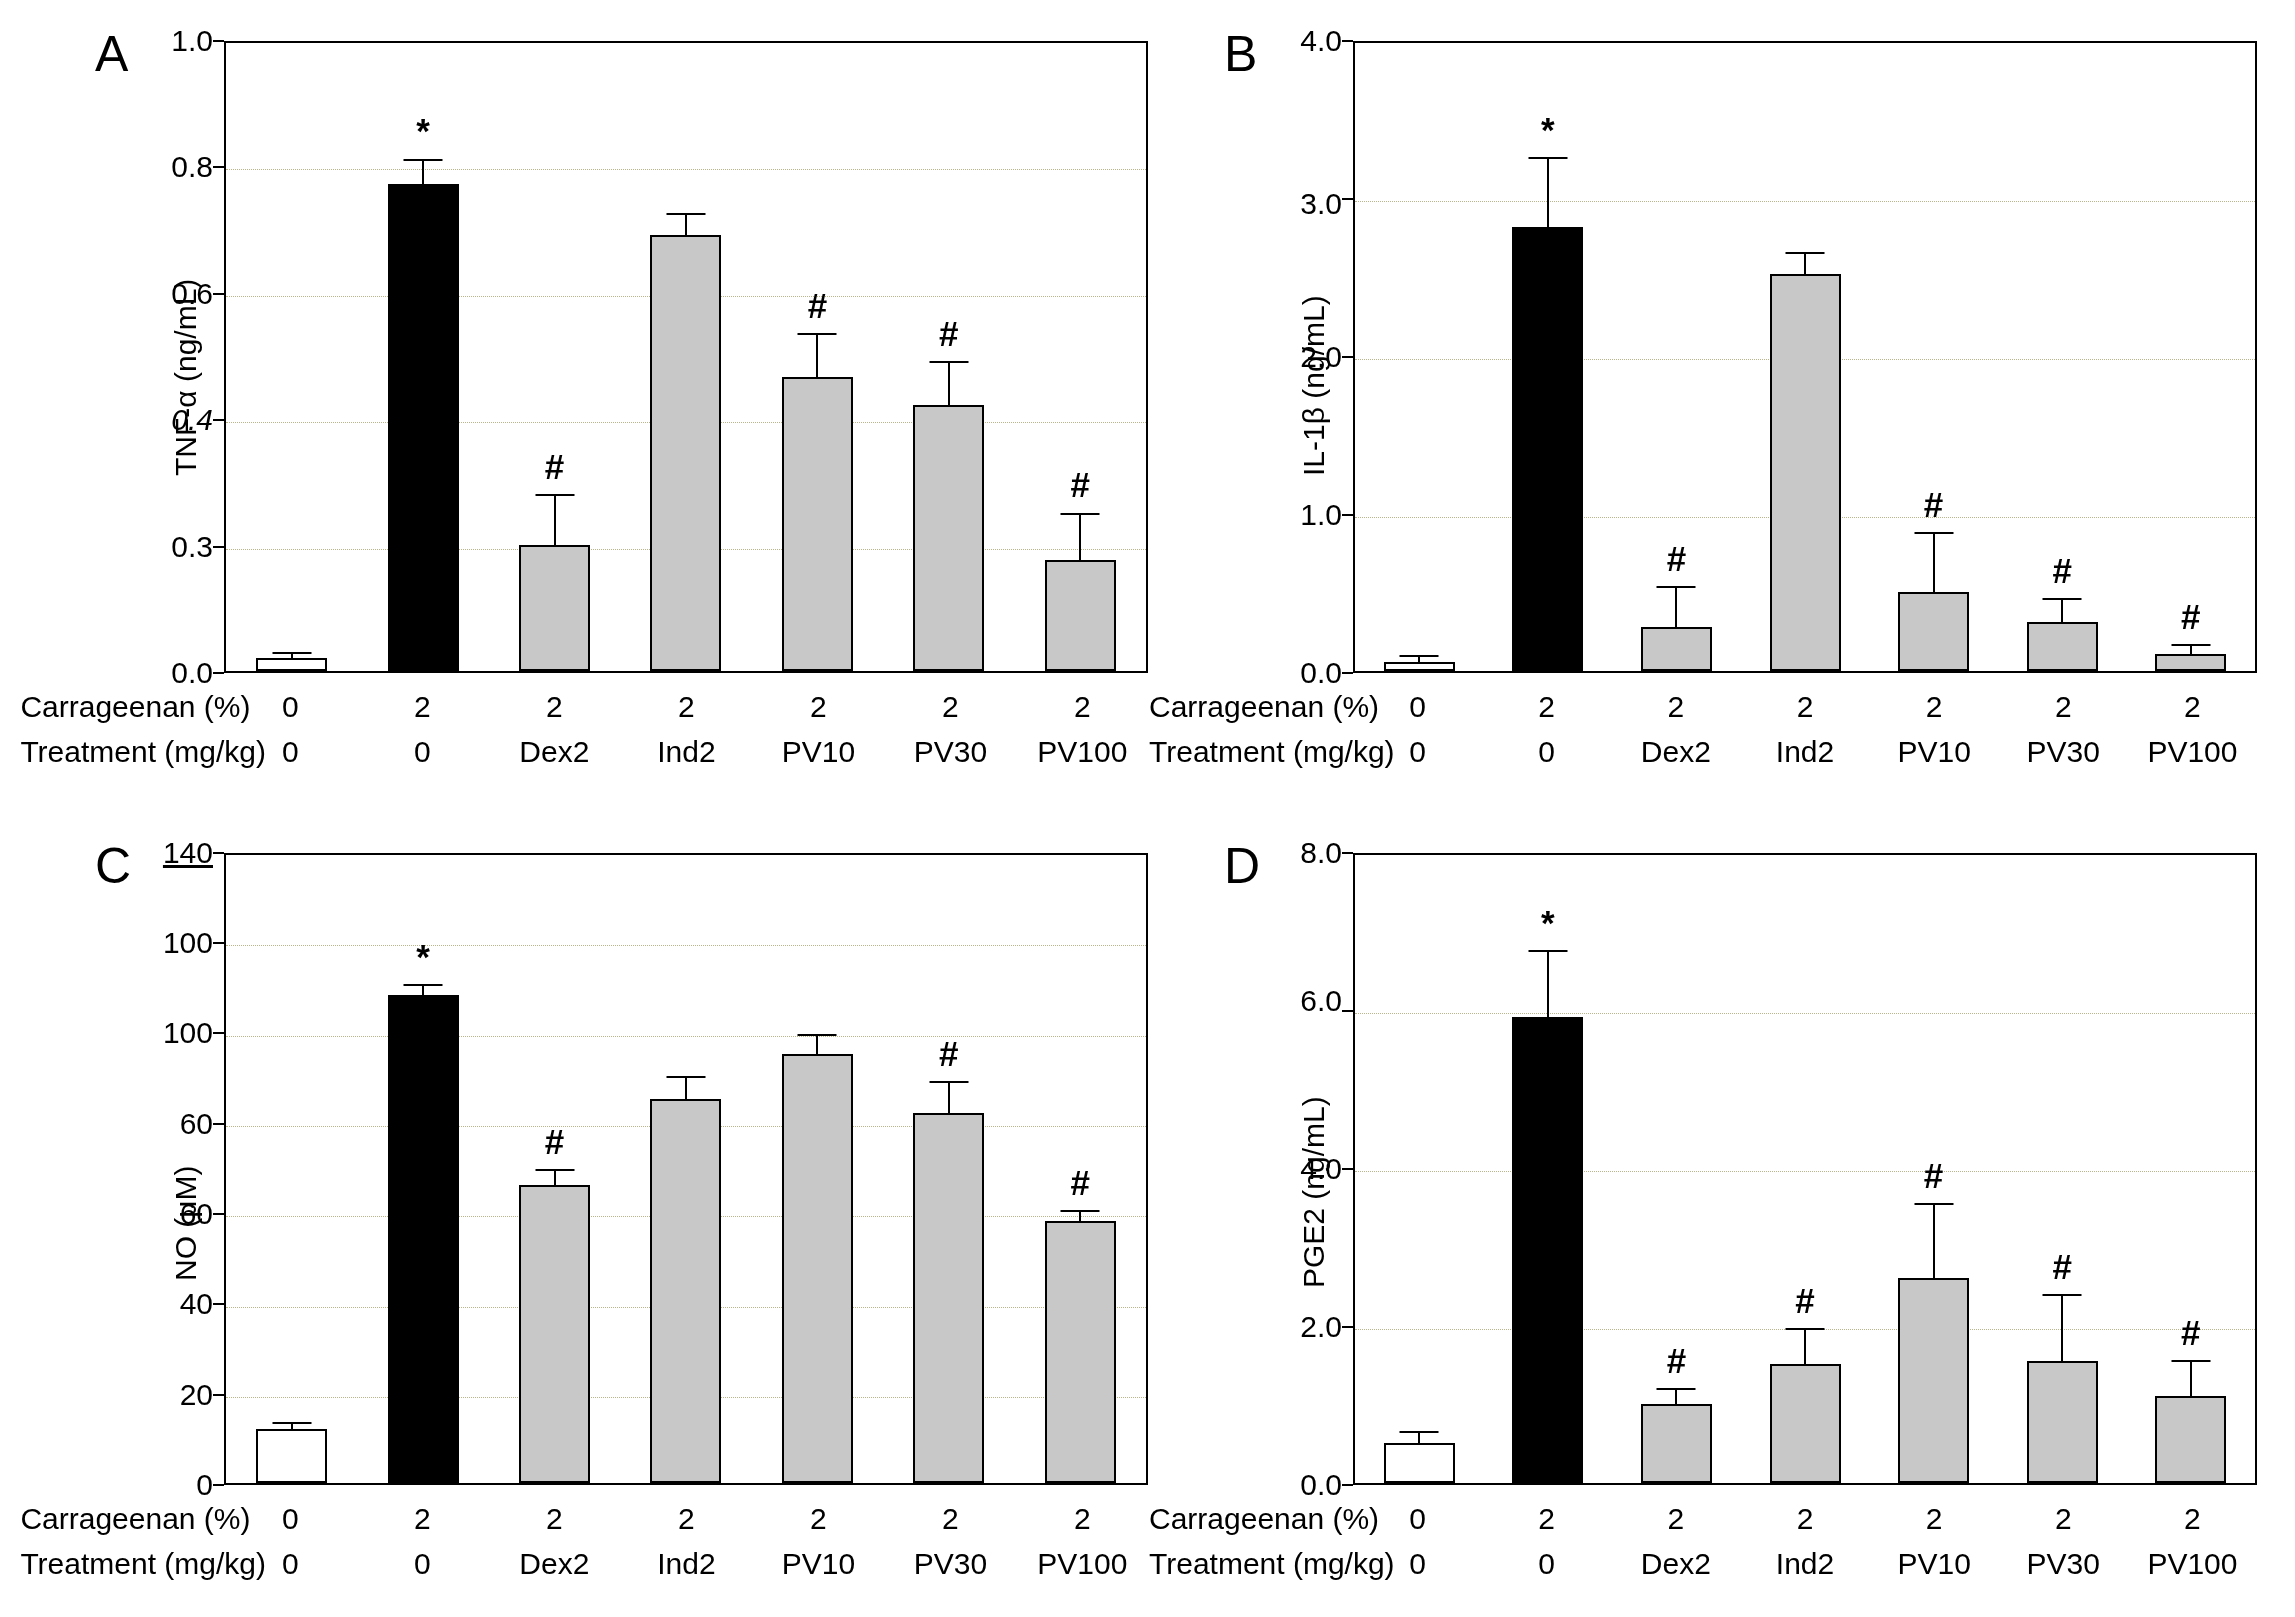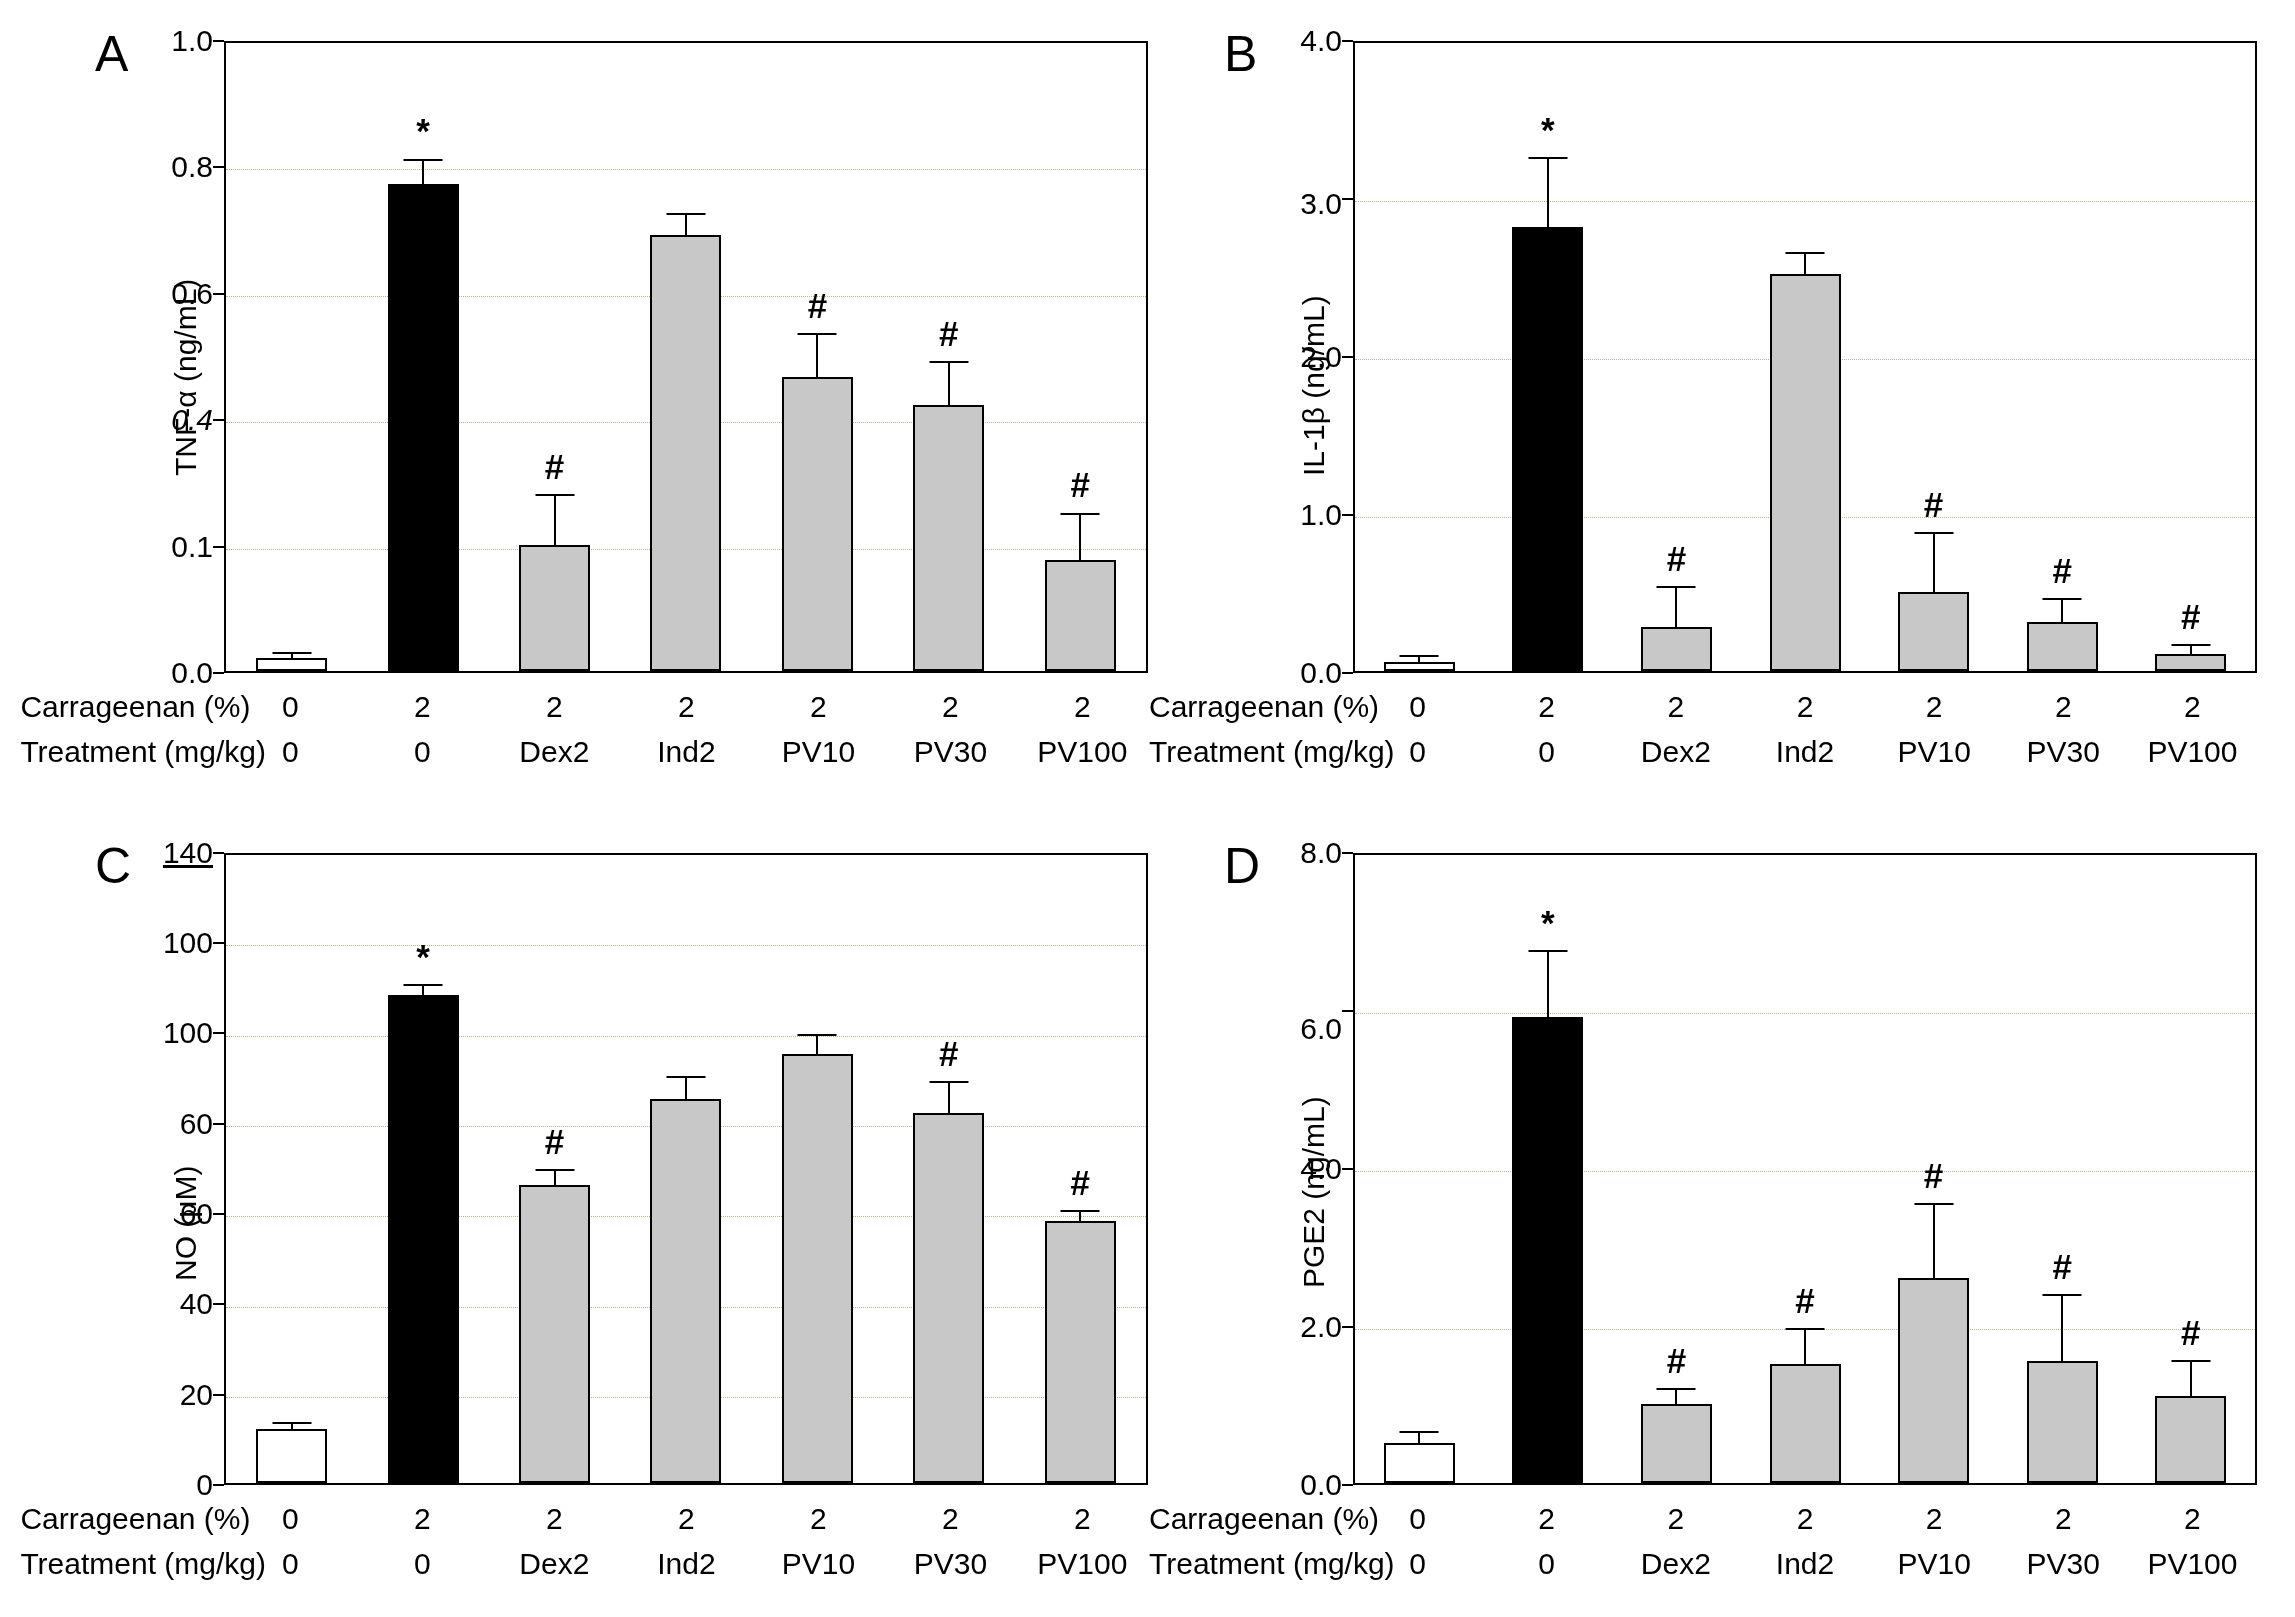--- a/index.html
+++ b/index.html
@@ -112,21 +112,21 @@
 <body>
 
 <div class="sheet">
 
   <div class="panel" style="left:0;top:0;width:1149px;height:802px;">
     <div class="panel-letter" style="left:95px;top:28.5px;">A</div>
     <div class="ylabel" style="left:169px;top:476px;">TNF-α (ng/mL)</div>
     <div class="yticks" style="left:95px;top:0;width:129px;height:802px;">
         <div class="ytick" style="top: 673px;">0.0</div>
         <div class="ytickmark" style="top: 673px;"></div>
-        <div class="ytick" style="top: 547px;">0.1</div>
+        <div class="ytick" style="top: 547px;">0.3</div>
         <div class="ytickmark" style="top: 547px;"></div>
         <div class="ytick" style="top: 420px; font-style: italic;">0.4</div>
         <div class="ytickmark" style="top: 420px;"></div>
         <div class="ytick" style="top: 294px;">0.6</div>
         <div class="ytickmark" style="top: 294px;"></div>
         <div class="ytick" style="top: 167px;">0.8</div>
         <div class="ytickmark" style="top: 167px;"></div>
         <div class="ytick" style="top: 41px;">1.0</div>
         <div class="ytickmark" style="top: 41px;"></div>
       </div>
@@ -406,21 +406,21 @@
   <div class="panel" style="left:1149px;top:812px;width:1147px;height:805px;">
     <div class="panel-letter" style="left:75px;top:28.5px;">D</div>
     <div class="ylabel" style="left:148px;top:476px;">PGE2 (ng/mL)</div>
     <div class="yticks" style="left:75px;top:0;width:129px;height:805px;">
         <div class="ytick" style="top: 673px;">0.0</div>
         <div class="ytickmark" style="top: 673px;"></div>
         <div class="ytick" style="top: 515px;">2.0</div>
         <div class="ytickmark" style="top: 515px;"></div>
         <div class="ytick" style="top: 357px;">4.0</div>
         <div class="ytickmark" style="top: 357px;"></div>
-        <div class="ytick" style="top: 217px; margin-left: 44px;">6.0</div>
+        <div class="ytick" style="top: 189px; margin-left: 44px;">6.0</div>
         <div class="ytickmark" style="top: 199px;"></div>
         <div class="ytick" style="top: 41px;">8.0</div>
         <div class="ytickmark" style="top: 41px;"></div>
       </div>
     <div class="plotbox" style="left:204px;top:41px;width:904px;height:632px;">
       <div class="gridline" style="top: 474px;"></div>
         <div class="gridline" style="top: 316px;"></div>
         <div class="gridline" style="top: 158px;"></div>
         <div class="bars">
           <div class="barcol">

